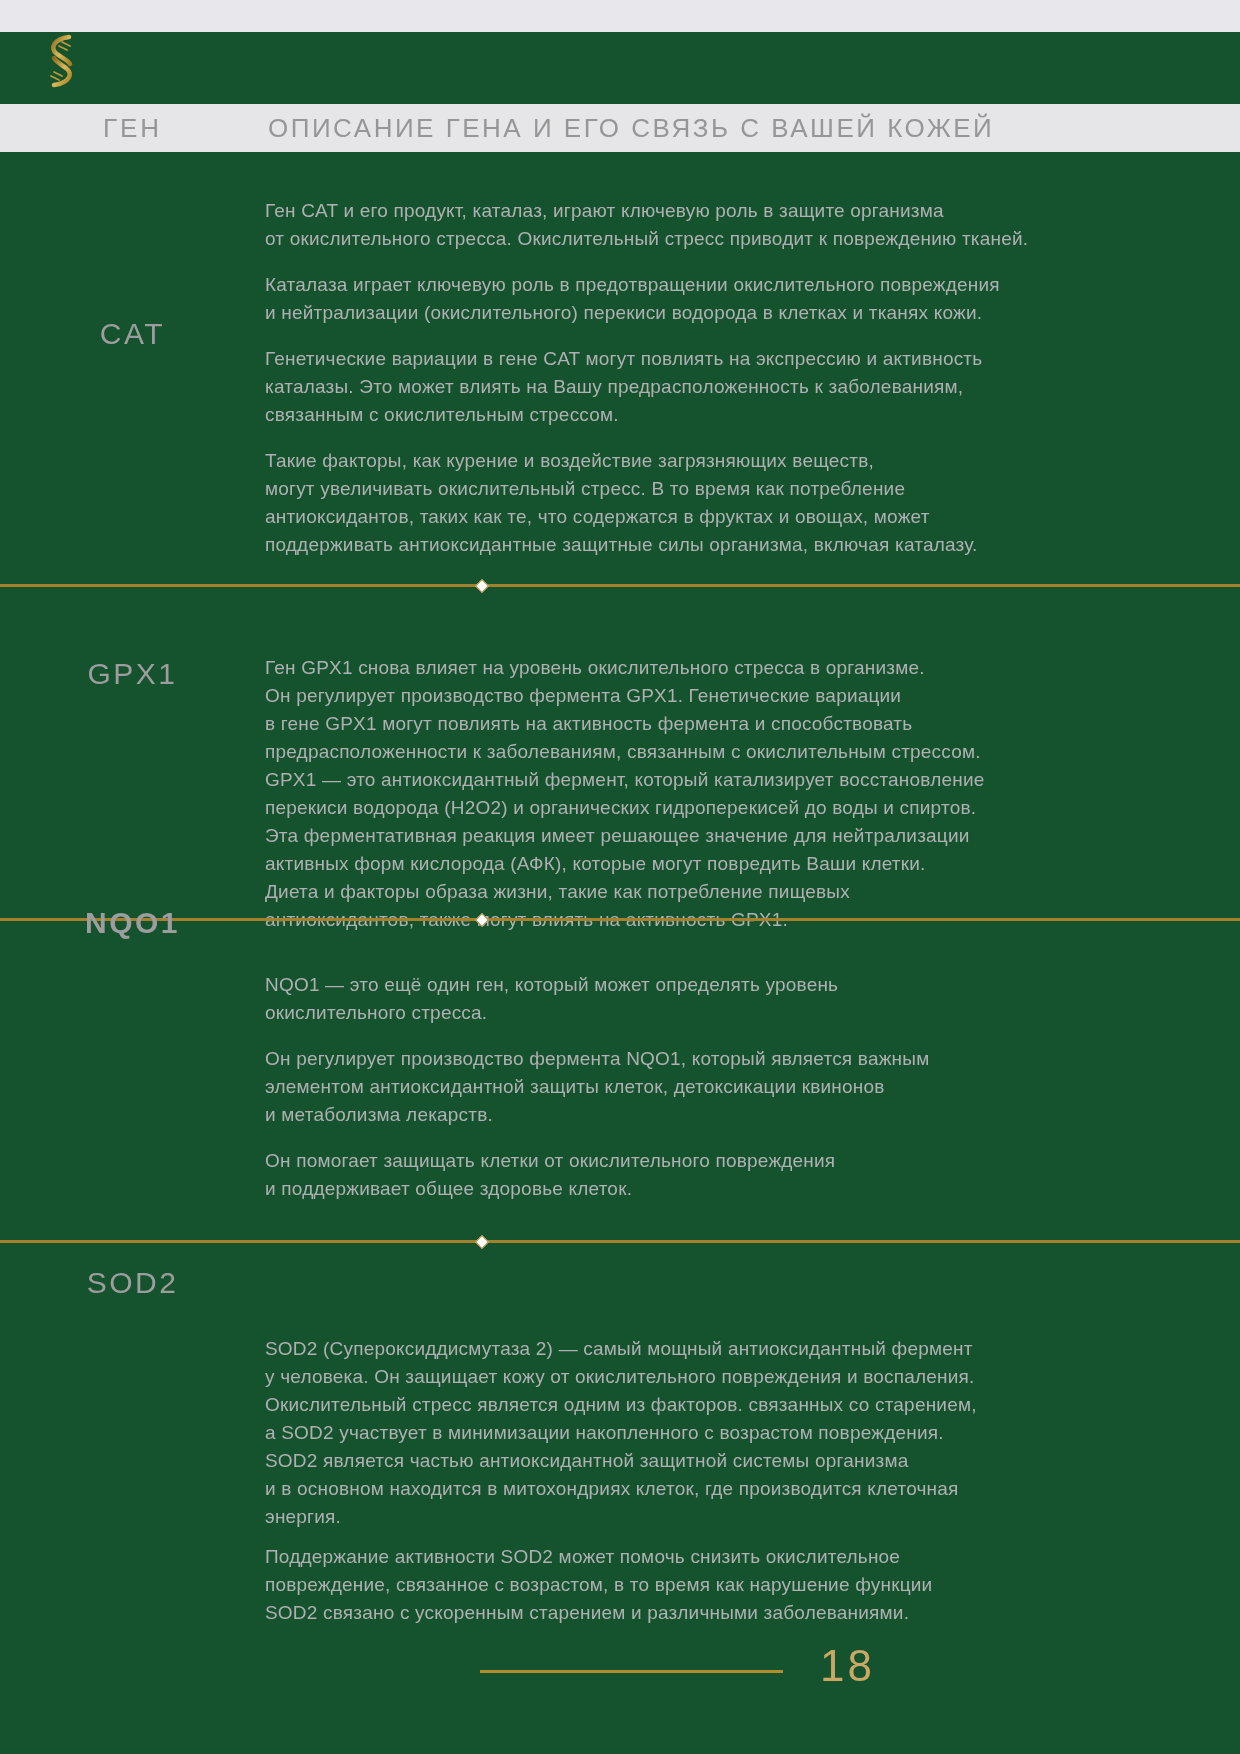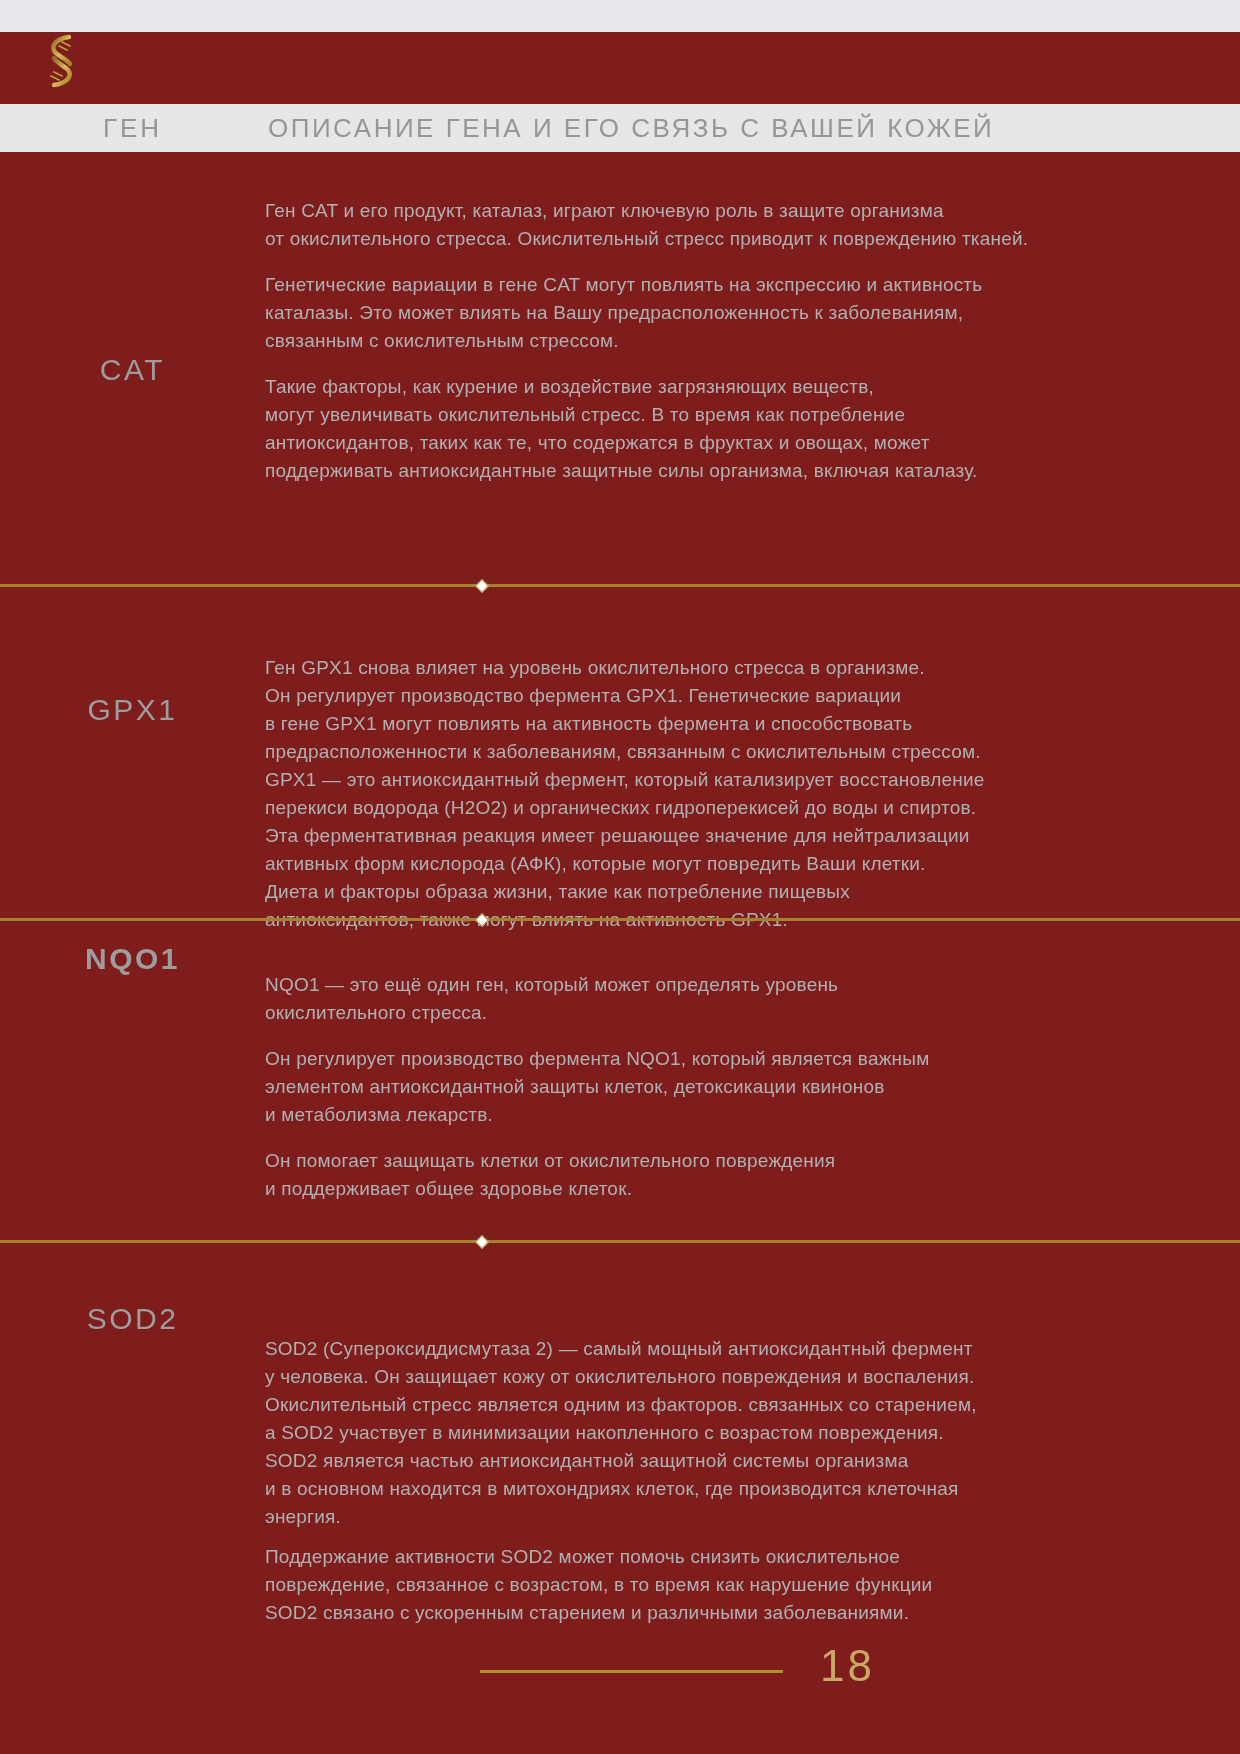--- a/index.html
+++ b/index.html
@@ -5,21 +5,21 @@
   html, body {
     margin: 0;
     padding: 0;
     background: #ffffff;
     font-family: "Liberation Sans", "DejaVu Sans", sans-serif;
   }
   .page {
     position: relative;
     width: 1240px;
     height: 1754px;
-    background: #7f1d1d;
+    background: #14532d;
     overflow: hidden;
   }
   .top-band {
     position: absolute;
     left: 0; top: 0;
     width: 1240px; height: 32px;
     background: #e8e8ec;
   }
   .logo {
     position: absolute;
@@ -54,21 +54,20 @@
   }
   .gene-label {
     position: absolute;
     left: 40px;
     width: 185px;
     text-align: center;
     font-size: 30px;
     font-weight: 300;
     letter-spacing: 2.5px;
     color: #9d9d9d;
-    margin-top: 36px;
   }
   .text-block {
     position: absolute;
     left: 265px;
     width: 900px;
     font-size: 19px;
     font-weight: 400;
     line-height: 28px;
     letter-spacing: 0.2px;
     color: #b0b0b2;
@@ -132,20 +131,22 @@
 
   <div class="header-bar">
     <span class="header-gene">ГЕН</span>
     <span class="header-desc">ОПИСАНИЕ ГЕНА И ЕГО СВЯЗЬ С ВАШЕЙ КОЖЕЙ</span>
   </div>
 
   <div class="gene-label" style="top:317px;">CAT</div>
   <div class="text-block" style="top:197px;">
     <p>Ген CAT и его продукт, каталаз, играют ключевую роль в защите организма
 от окислительного стресса. Окислительный стресс приводит к повреждению тканей.</p>
+    <p>Каталаза играет ключевую роль в предотвращении окислительного повреждения
+и нейтрализации (окислительного) перекиси водорода в клетках и тканях кожи.</p>
     <p>Генетические вариации в гене CAT могут повлиять на экспрессию и активность
 каталазы. Это может влиять на Вашу предрасположенность к заболеваниям,
 связанным с окислительным стрессом.</p>
     <p>Такие факторы, как курение и воздействие загрязняющих веществ,
 могут увеличивать окислительный стресс. В то время как потребление
 антиоксидантов, таких как те, что содержатся в фруктах и овощах, может
 поддерживать антиоксидантные защитные силы организма, включая каталазу.</p>
   </div>
 
   <div class="divider" style="top:584px;">

